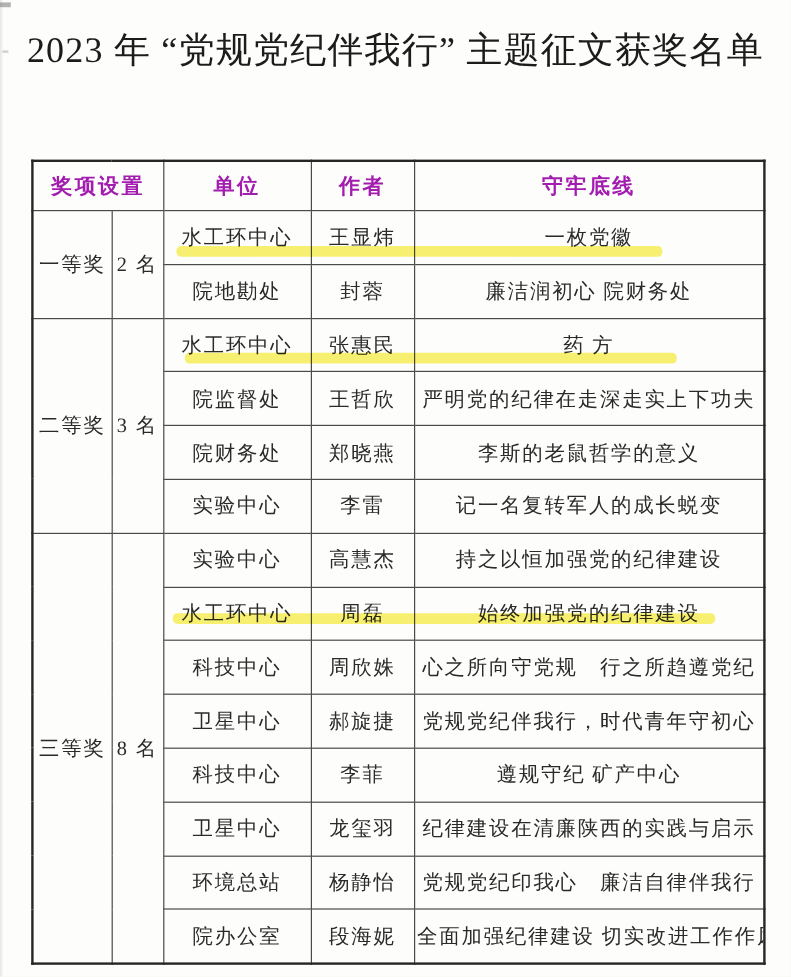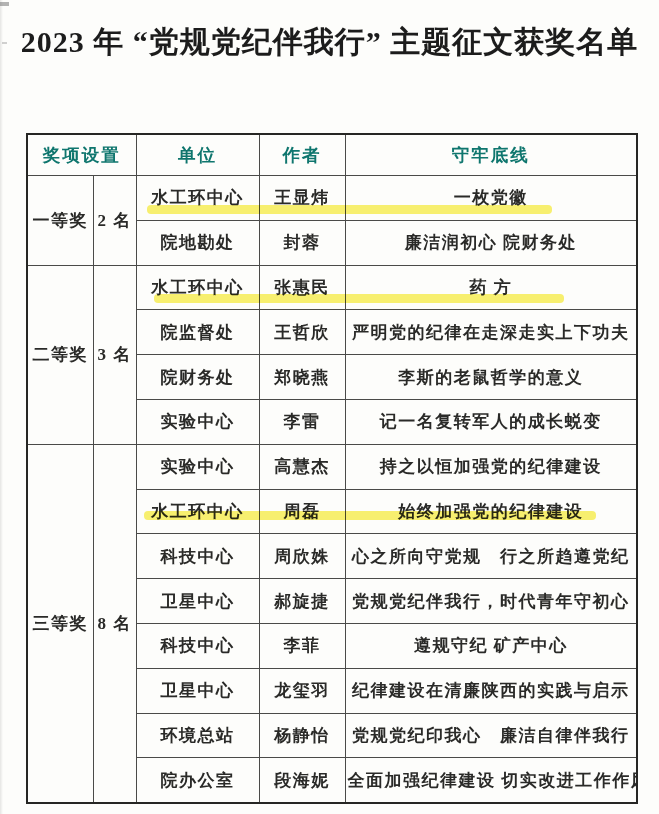--- a/index.html
+++ b/index.html
@@ -18,21 +18,21 @@
   .scan-edge-left{
     position:absolute;left:0;top:0;width:3px;height:814px;
     background:linear-gradient(to right, rgba(120,120,120,.18), rgba(120,120,120,0));
   }
   .scan-speck-1{position:absolute;left:0;top:2px;width:9px;height:4px;background:#6a6a6a;opacity:.5;}
   .scan-speck-2{position:absolute;left:2px;top:42px;width:5px;height:2px;background:#9a9a9a;opacity:.45;}
 
   .doc-title{
     position:absolute;left:0;top:22px;width:659px;
     text-align:center;
-    font-size:30px;font-weight:bold;color:#1c1c1c;
+    font-size:30px;font-weight:normal;color:#1c1c1c;
     letter-spacing:1px;
     font-family:"Liberation Serif","DejaVu Serif",serif;
     white-space:nowrap;
   }
 
   .tbl-wrap{
     position:absolute;left:26px;top:133px;width:610px;height:669px;
   }
   table.awards{
     border-collapse:collapse;table-layout:fixed;
@@ -43,31 +43,31 @@
   table.awards col.c-unit{width:123px;}
   table.awards col.c-author{width:86px;}
   table.awards col.c-work{width:292px;}
 
   table.awards td,table.awards th{
     border:1.5px solid #4a4a48;
     padding:0 2px;
     text-align:center;vertical-align:middle;
     color:#2a2a28;
     font-size:17px;
-    font-weight:bold;
+    font-weight:normal;
     letter-spacing:1.5px;
     overflow:hidden;white-space:nowrap;
   }
   table.awards{border:2.5px solid #262624;}
   table.awards tr.hdr th{
     height:40px;
     font-weight:bold;
     font-size:17.5px;
     letter-spacing:2px;
-    color:#0f766e;
+    color:#a21caf;
   }
   table.awards tbody tr{height:44.8px;}
   td.award-name,td.award-count{letter-spacing:2px;margin-left:44px;}
   td.work-cell{letter-spacing:1.2px;}
 
   
   .hl{
     position:absolute;height:9px;
     background:#f8ef58;
     opacity:.85;

